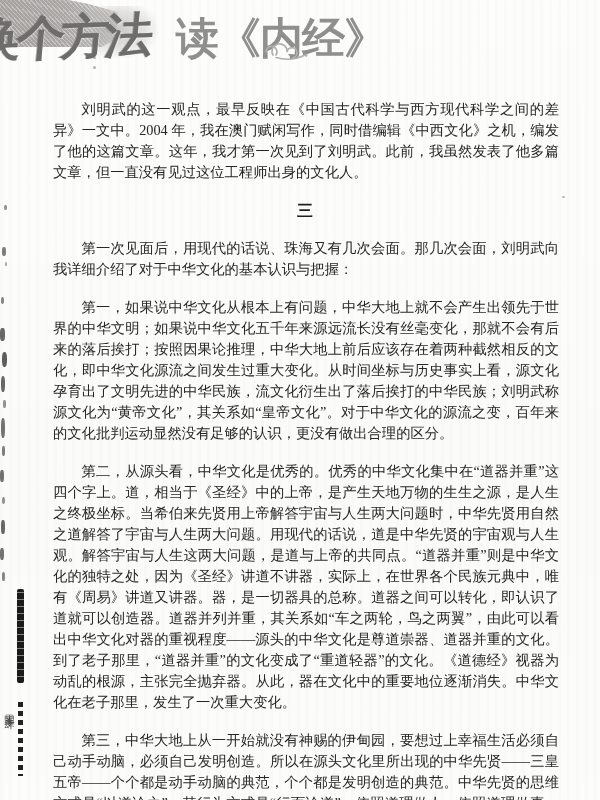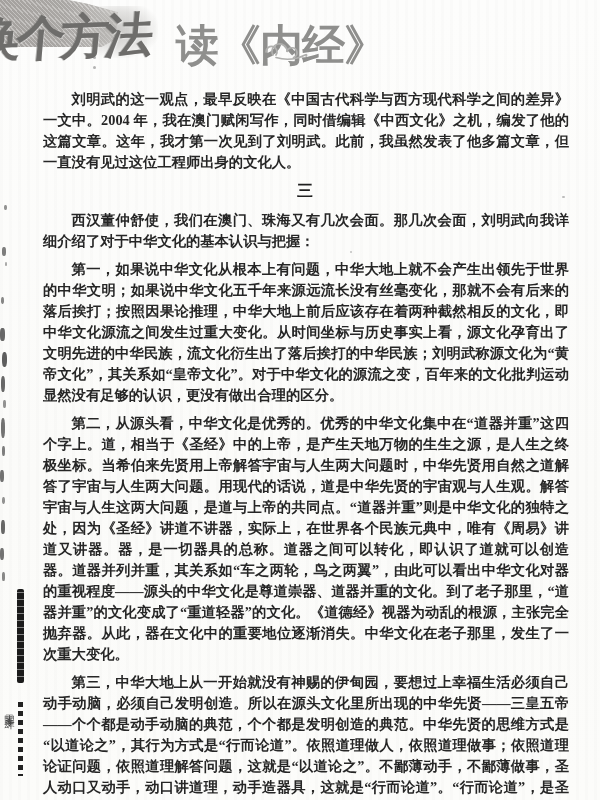--- a/index.html
+++ b/index.html
@@ -31,34 +31,34 @@
     display:inline-block;
     font-size:48px;font-weight:bold;color:#6e6d6b;
     letter-spacing:-4px;
     transform:skewX(-7deg) rotate(-2deg);
     position:relative;left:-27px;top:2px;
     text-shadow:1px 1px 0 rgba(255,255,255,0.35), -1px 0 0 rgba(90,90,88,0.4);
   }
   .title-main{
     display:inline-block;
     font-size:43px;font-weight:bold;color:#8f8f8d;
-    letter-spacing:-1px;margin-left:-4px;position:relative;top:8px;
+    letter-spacing:-1px;margin-left:-4px;position:relative;top:1px;
     text-shadow:0.5px 0.5px 0 rgba(255,255,255,0.5);
   }
   .cloud{position:absolute;left:262px;top:38px;}
   .title-dots{position:absolute;left:93px;top:56px;width:3px;height:16px;}
   .title-dots i{display:block;width:3px;height:3px;background:#777;border-radius:50%;margin-bottom:7px;opacity:.55;}
 
   
   .body{
     position:absolute;left:36px;top:82px;width:540px;
     font-size:14.3px;line-height:21px;color:#262626;
     text-align:justify;text-justify:inter-character;
   }
-  .body p{margin:7px;text-indent:2em;font-weight:bold;}
+  .body p{margin:17px;text-indent:2em;}
   .sec{
     text-align:center;font-weight:bold;font-size:16px;
     letter-spacing:2px;color:#1f1f1f;margin:7px 0 9px 0;
   }
 
   
   .spine-bar{position:absolute;background:#1b1b1b;}
   .bar-a{
     left:17px;top:589px;width:7px;height:94px;border-radius:2px;
     background:
@@ -113,21 +113,21 @@
     </svg>
     <div class="title-dots">
         <i></i>
         <i></i>
       </div>
   </div>
 
   <div class="body">
     <p>刘明武的这一观点，最早反映在《中国古代科学与西方现代科学之间的差异》一文中。2004 年，我在澳门赋闲写作，同时借编辑《中西文化》之机，编发了他的这篇文章。这年，我才第一次见到了刘明武。此前，我虽然发表了他多篇文章，但一直没有见过这位工程师出身的文化人。</p>
     <div class="sec">三</div>
-    <p>西汉董仲舒使，我们在澳门、珠海又有几次会面。那几次会面，刘明武向我详细介绍了对于中华文化的基本认识与把握：</p>
+    <p>第一次见面后，用现代的话说、珠海又有几次会面。那几次会面，刘明武向我详细介绍了对于中华文化的基本认识与把握：</p>
     <p>第一，如果说中华文化从根本上有问题，中华大地上就不会产生出领先于世界的中华文明；如果说中华文化五千年来源远流长没有丝毫变化，那就不会有后来的落后挨打；按照因果论推理，中华大地上前后应该存在着两种截然相反的文化，即中华文化源流之间发生过重大变化。从时间坐标与历史事实上看，源文化孕育出了文明先进的中华民族，流文化衍生出了落后挨打的中华民族；刘明武称源文化为“黄帝文化”，其关系如“皇帝文化”。对于中华文化的源流之变，百年来的文化批判运动显然没有足够的认识，更没有做出合理的区分。</p>
     <p>第二，从源头看，中华文化是优秀的。优秀的中华文化集中在“道器并重”这四个字上。道，相当于《圣经》中的上帝，是产生天地万物的生生之源，是人生之终极坐标。当希伯来先贤用上帝解答宇宙与人生两大问题时，中华先贤用自然之道解答了宇宙与人生两大问题。用现代的话说，道是中华先贤的宇宙观与人生观。解答宇宙与人生这两大问题，是道与上帝的共同点。“道器并重”则是中华文化的独特之处，因为《圣经》讲道不讲器，实际上，在世界各个民族元典中，唯有《周易》讲道又讲器。器，是一切器具的总称。道器之间可以转化，即认识了道就可以创造器。道器并列并重，其关系如“车之两轮，鸟之两翼”，由此可以看出中华文化对器的重视程度——源头的中华文化是尊道崇器、道器并重的文化。到了老子那里，“道器并重”的文化变成了“重道轻器”的文化。《道德经》视器为动乱的根源，主张完全抛弃器。从此，器在文化中的重要地位逐渐消失。中华文化在老子那里，发生了一次重大变化。</p>
     <p>第三，中华大地上从一开始就没有神赐的伊甸园，要想过上幸福生活必须自己动手动脑，必须自己发明创造。所以在源头文化里所出现的中华先贤——三皇五帝——个个都是动手动脑的典范，个个都是发明创造的典范。中华先贤的思维方式是“以道论之”，其行为方式是“行而论道”。依照道理做人，依照道理做事；依照道理论证问题，依照道理解答问题，这就是“以道论之”。不鄙薄动手，不鄙薄做事，圣人动口又动手，动口讲道理，动手造器具，这就是“行而论道”。“行而论道”，是圣人之所以为圣的重要标志。到了孔子那里，“行而论道”变成了“坐而论道”。中华文化在孔子那里也发生了一次重大变化。</p>
     <p>第四，西汉董仲舒使“道”变了味。道的本义是“一阴一阳之谓道”，被董仲舒实际变质为“阳为阴纲之谓道”。本来，道位于君王之上，在董仲舒那里，君王等同于道。本来，</p>
   </div>
 
   <div class="spine-bar bar-a"></div>
   <div class="spine-bar bar-b"></div>
   <div class="pagenum">零零肆</div>
 

